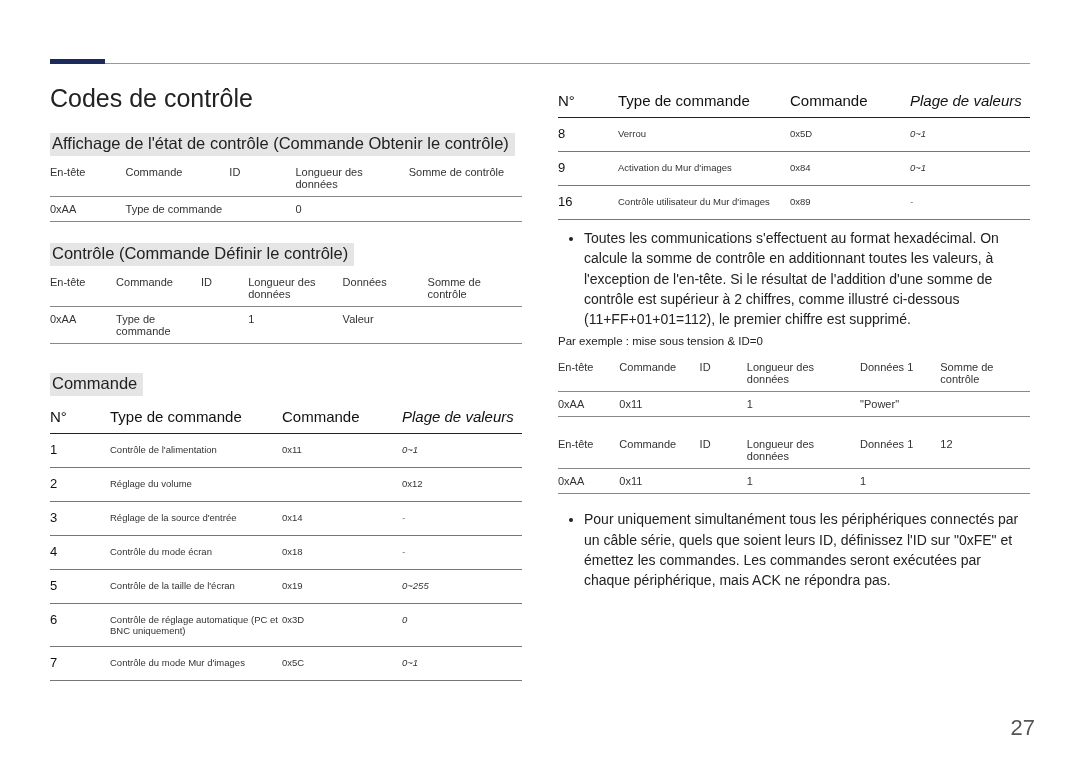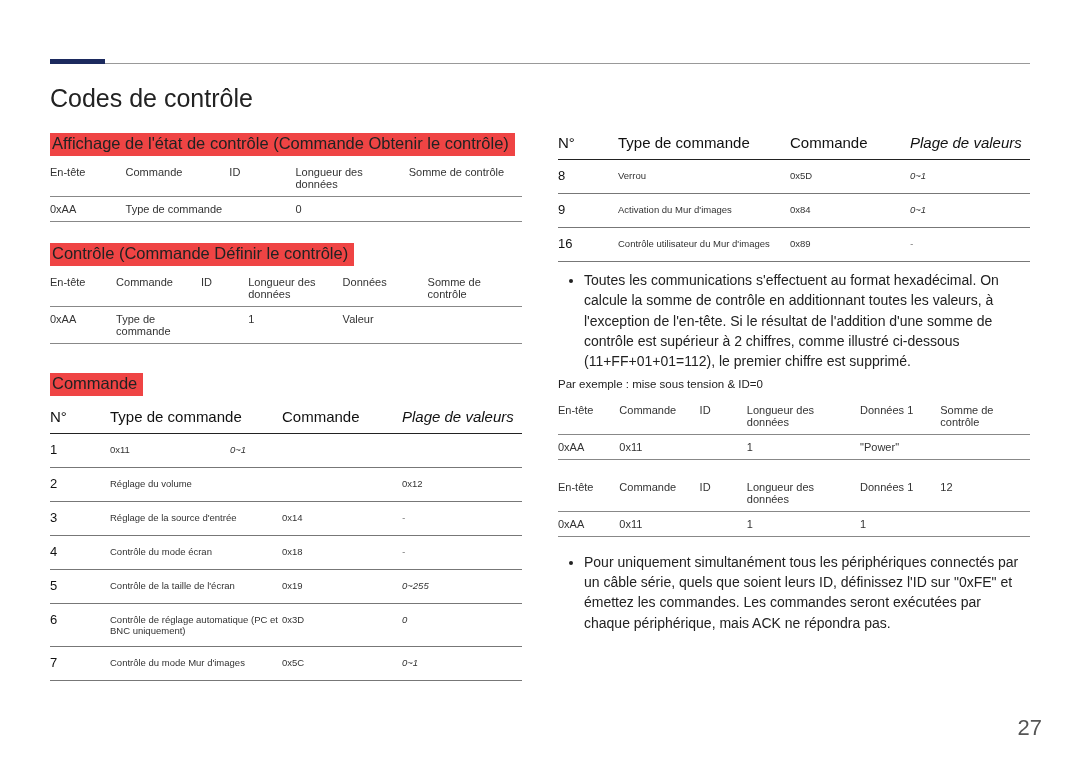--- a/index.html
+++ b/index.html
@@ -22,35 +22,34 @@
   }
   .topmark {
     position: absolute;
     left: 0; bottom: -1px;
     width: 55px; height: 5px;
     background: #1c2a5e;
   }
   .columns {
     display: flex;
     gap: 36px;
-    align-items: center;
   }
   .col {
     flex: 1 1 0;
     min-width: 0;
   }
   h1 {
     font-size: 25px;
     font-weight: 400;
     color: #222;
     margin-bottom: 14px;
   }
   .hl {
     display: inline-block;
-    background: #ef4444;
+    background: #e5e5e5;
     padding: 1px 6px 3px 2px;
     font-size: 16.5px;
     color: #222;
     font-weight: 400;
     margin-top: 6px;
     margin-bottom: 4px;
   }
   table.mini {
     width: 100%;
     border-collapse: collapse;
@@ -100,21 +99,21 @@
     font-size: 14px;
     line-height: 1.45;
     margin: 8px 0 6px 0;
   }
   .plain {
     font-size: 11.5px;
     margin: 6px 0 8px 0;
   }
   .pagenum {
     position: absolute;
-    right: 38px;
+    right: 45px;
     bottom: 22px;
     font-size: 22px;
     color: #555;
   }
 </style>
 </head>
 <body>
 
 <div class="page">
   <div class="topbar">
@@ -172,20 +171,21 @@
 
       <div id="cmd-table-left">
           <div class="cmd-header">
     <div class="c-no">N°</div>
     <div class="c-type">Type de commande</div>
     <div class="c-cmd">Commande</div>
     <div class="c-range">Plage de valeurs</div>
   </div>
           <div class="cmd-row">
     <div class="c-no">1</div>
+    <div class="c-type">Contrôle de l'alimentation</div>
     <div class="c-cmd">0x11</div>
     <div class="c-range">0~1</div>
   </div>
           <div class="cmd-row">
     <div class="c-no">2</div>
     <div class="c-type">Réglage du volume</div>
     <div class="c-cmd">0x12</div>
   </div>
           <div class="cmd-row">
     <div class="c-no">3</div>

